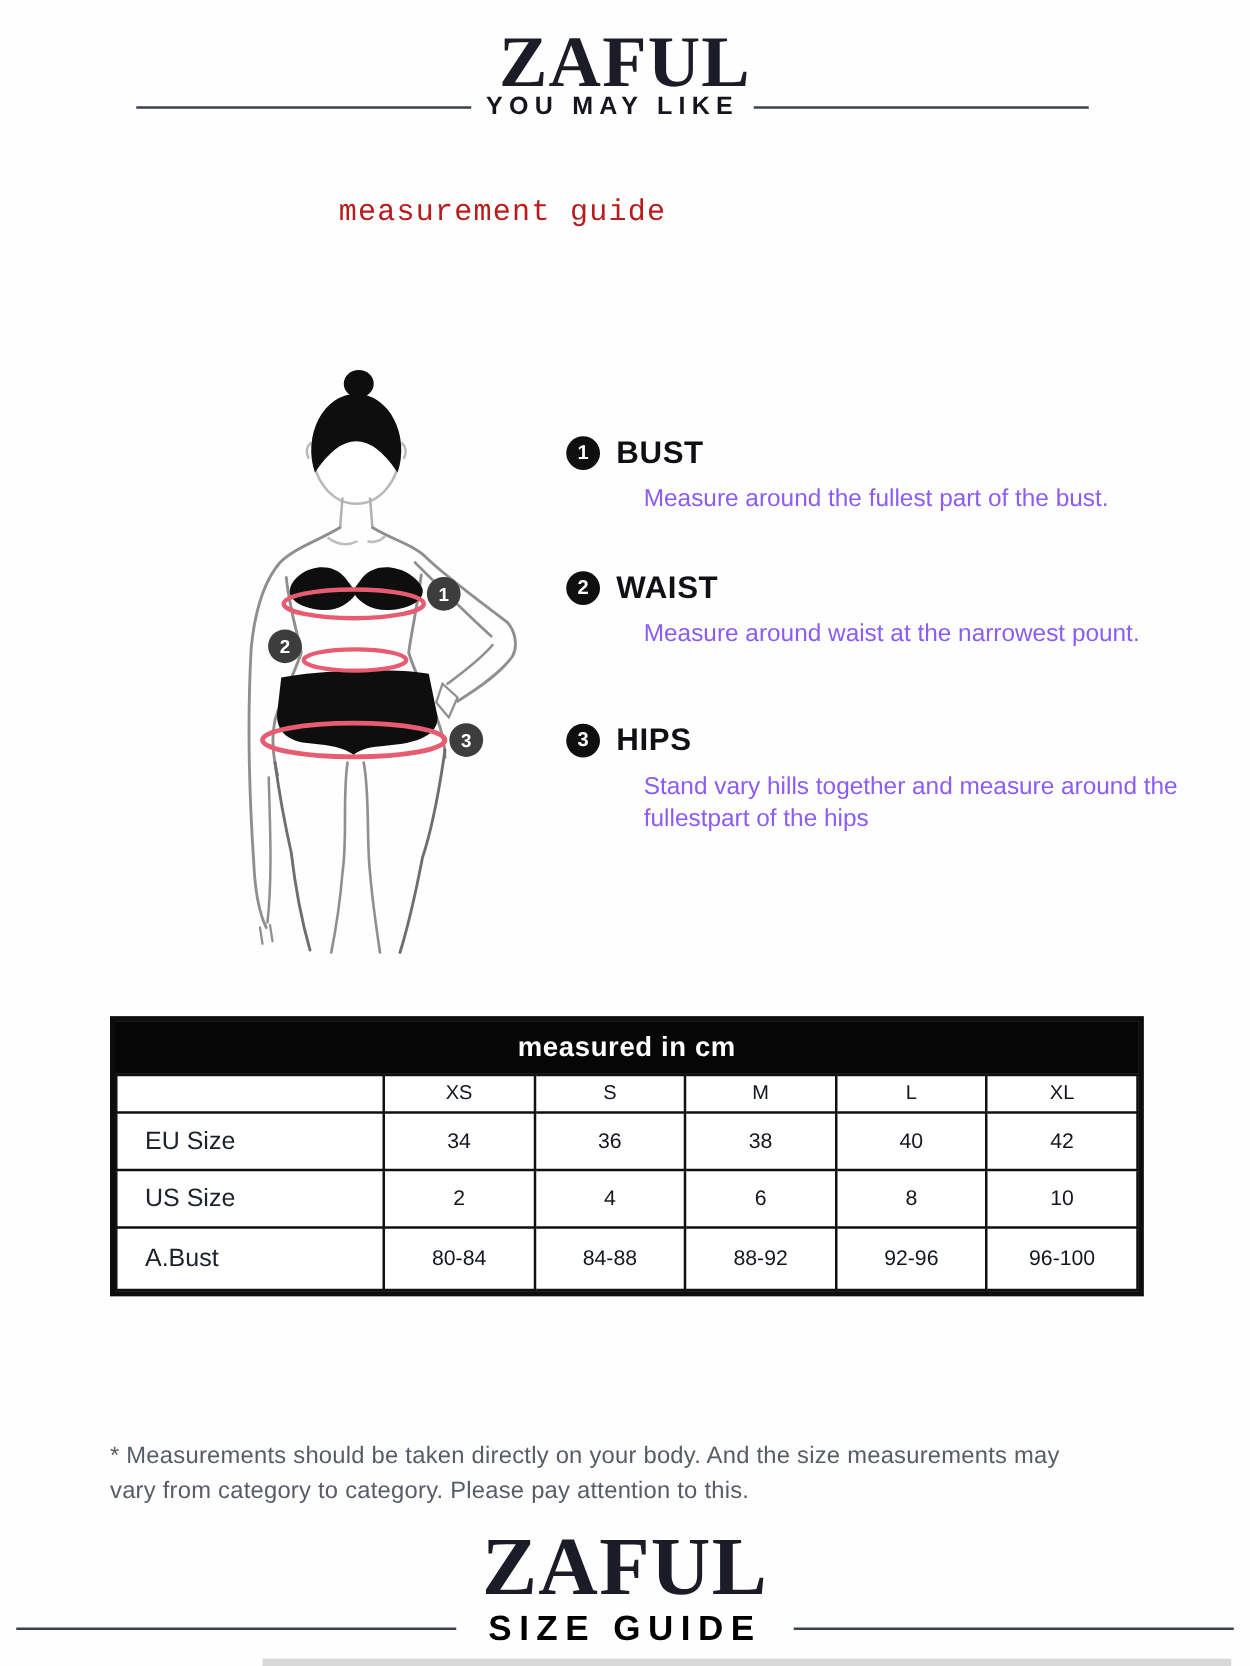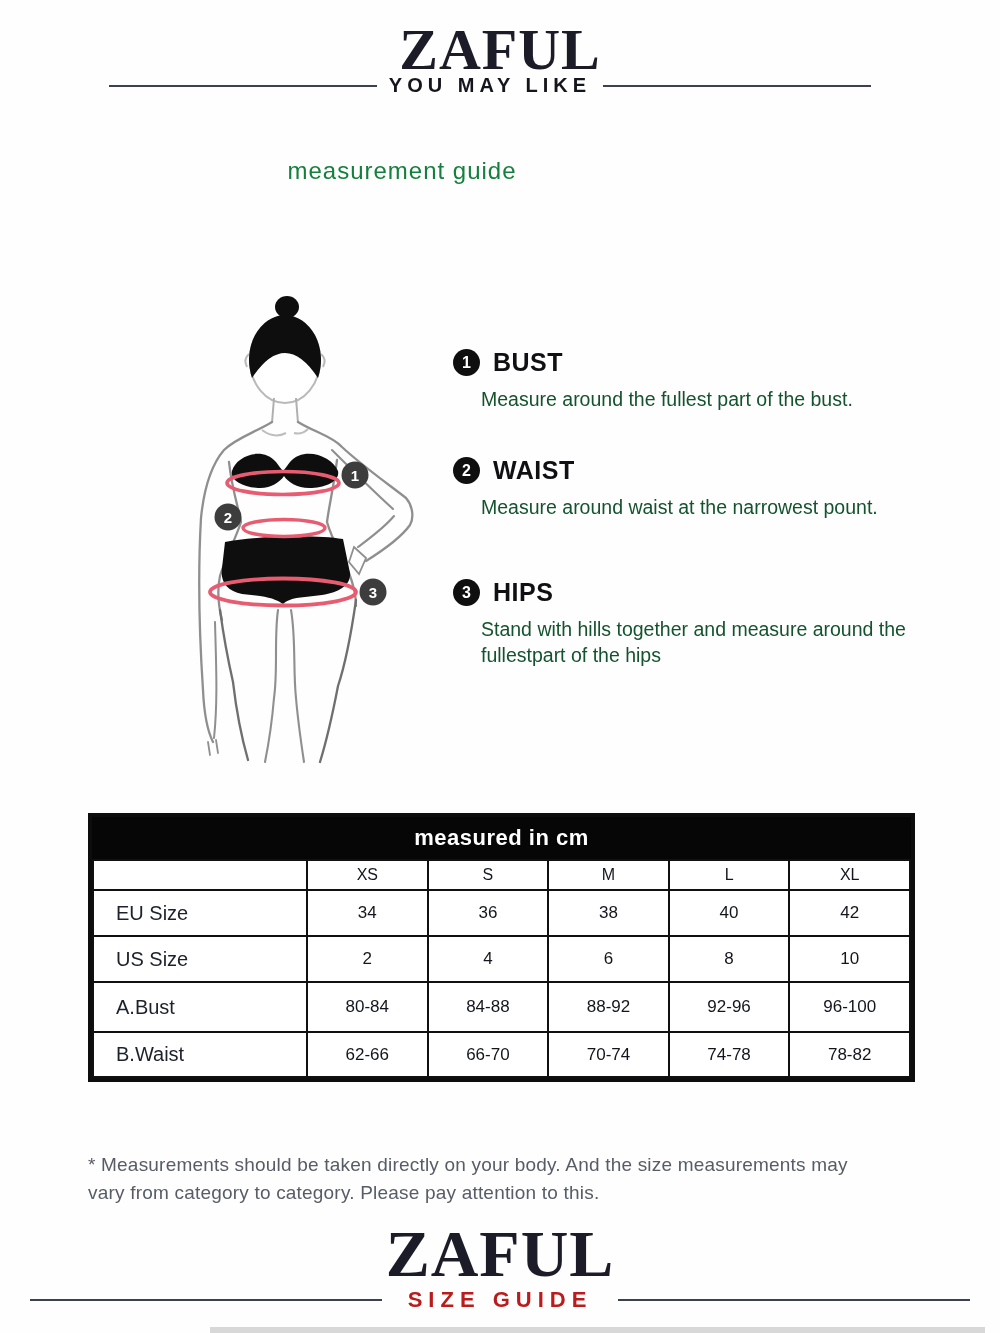--- a/index.html
+++ b/index.html
@@ -10,33 +10,33 @@
   
   .brand-top { position:absolute; top:16px; left:0; width:1000px; text-align:center;
     font-family:"Liberation Serif", serif; font-weight:700; font-size:58px; letter-spacing:1px;
     color:#1c1c28; }
   .tagline-row { position:absolute; top:74px; left:0; width:980px; display:flex;
     align-items:center; justify-content:center; gap:12px; }
   .tagline-row .rule { height:2px; background:#3c4150; width:268px; }
   .tagline-text { font-size:20px; font-weight:700; letter-spacing:5px; color:#15151d; white-space:nowrap; }
 
   .page-title { position:absolute; top:157px; left:0; width:804px; text-align:center;
-    font-size:24px; font-weight:400; letter-spacing:1px; color:#15803d; }
+    font-size:24px; font-weight:400; letter-spacing:1px; color:#b91c1c;font-family:Liberation Mono, monospace; }
 
   
   .figure-svg { position:absolute; left:170px; top:270px; width:290px; height:500px; }
 
   
   .points { position:absolute; left:453px; top:348px; width:520px; }
   .point { margin-bottom:44px; }
   .point-head { display:flex; align-items:center; gap:13px; }
   .point-badge { width:27px; height:27px; border-radius:50%; background:#0f0f0f; color:#ffffff;
     font-size:16px; font-weight:700; display:flex; align-items:center; justify-content:center; flex:0 0 27px; }
   .point-title { font-size:25px; font-weight:700; color:#101014; letter-spacing:0.5px; }
-  .point-desc { margin:9px 0 0 28px; font-size:19.5px; color:#14532d; line-height:26px; width:470px; }
+  .point-desc { margin:9px 0 0 62px; font-size:19.5px; color:#8b5cf6; line-height:26px; width:470px; }
   .point:nth-child(3) { margin-top:58px; }
 
   
   .size-table-wrap { position:absolute; left:88px; top:813px; width:827px;
     border:4px solid #0d0d0d; background:#737373; }
   .table-caption { background:#060606; color:#ffffff; height:42px; line-height:42px;
     text-align:center; font-size:22px; font-weight:700; letter-spacing:0.5px; }
   table.size-table { width:100%; border-collapse:collapse; table-layout:fixed; }
   .size-table td { border:2px solid #101010; background:#ffffff; color:#13161e;
     text-align:center; font-weight:400; font-size:17px; }
@@ -53,21 +53,21 @@
   .footnote { position:absolute; left:88px; top:1131px; width:775px;
     font-size:19px; line-height:28px; color:#575c66; letter-spacing:0.2px;margin-top:20px; }
 
   
   .brand-bottom { position:absolute; top:1216px; left:0; width:1000px; text-align:center;
     font-family:"Liberation Serif", serif; font-weight:700; font-size:66px; letter-spacing:1px;
     color:#1c1c28; }
   .footer-tagline-row { position:absolute; top:1287px; left:0; width:1000px; display:flex;
     align-items:center; justify-content:center; gap:26px; }
   .footer-tagline-row .rule { height:2px; background:#3c4150; width:352px; }
-  .footer-tagline-text { font-size:22px; font-weight:700; letter-spacing:6px; color:#b91c1c; white-space:nowrap; }
+  .footer-tagline-text { font-size:28px; font-weight:700; letter-spacing:6px; color:#000000; white-space:nowrap; }
   .bottom-strip { position:absolute; left:210px; top:1327px; width:775px; height:6px; background:#d8d8d8; }
 </style>
 </head>
 <body>
 
 <div class="page">
 
   <div class="brand-top">ZAFUL</div>
   <div class="tagline-row">
     <span class="rule"></span>
@@ -139,21 +139,21 @@
         <span class="point-badge">2</span>
         <span class="point-title">WAIST</span>
       </div>
       <p class="point-desc">Measure around waist at the narrowest pount.</p>
     </div>
     <div class="point">
       <div class="point-head">
         <span class="point-badge">3</span>
         <span class="point-title">HIPS</span>
       </div>
-      <p class="point-desc">Stand with hills together and measure around the fullestpart of the hips</p>
+      <p class="point-desc">Stand vary hills together and measure around the fullestpart of the hips</p>
     </div>
   </div>
 
   <div class="size-table-wrap">
     <div class="table-caption">measured in cm</div>
     <table class="size-table">
       <colgroup>
         <col class="col-label">
           <col>
           <col>
@@ -187,28 +187,20 @@
           <td>10</td>
         </tr>
         <tr class="row-bust">
           <td class="label">A.Bust</td>
           <td>80-84</td>
           <td>84-88</td>
           <td>88-92</td>
           <td>92-96</td>
           <td>96-100</td>
         </tr>
-        <tr class="row-waist">
-          <td class="label">B.Waist</td>
-          <td>62-66</td>
-          <td>66-70</td>
-          <td>70-74</td>
-          <td>74-78</td>
-          <td>78-82</td>
-        </tr>
       </tbody>
     </table>
   </div>
 
   <p class="footnote">* Measurements should be taken directly on your body. And the size measurements may vary from category to category. Please pay attention to this.</p>
 
   <div class="brand-bottom">ZAFUL</div>
   <div class="footer-tagline-row">
     <span class="rule"></span>
     <span class="footer-tagline-text">SIZE GUIDE</span>

